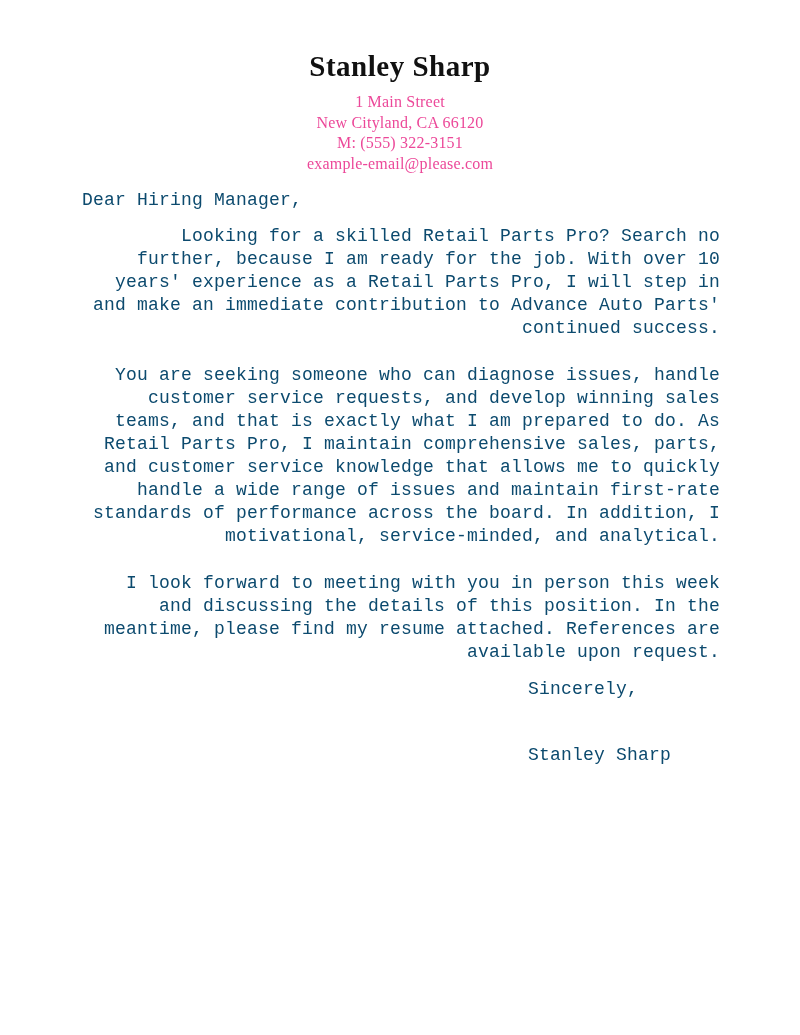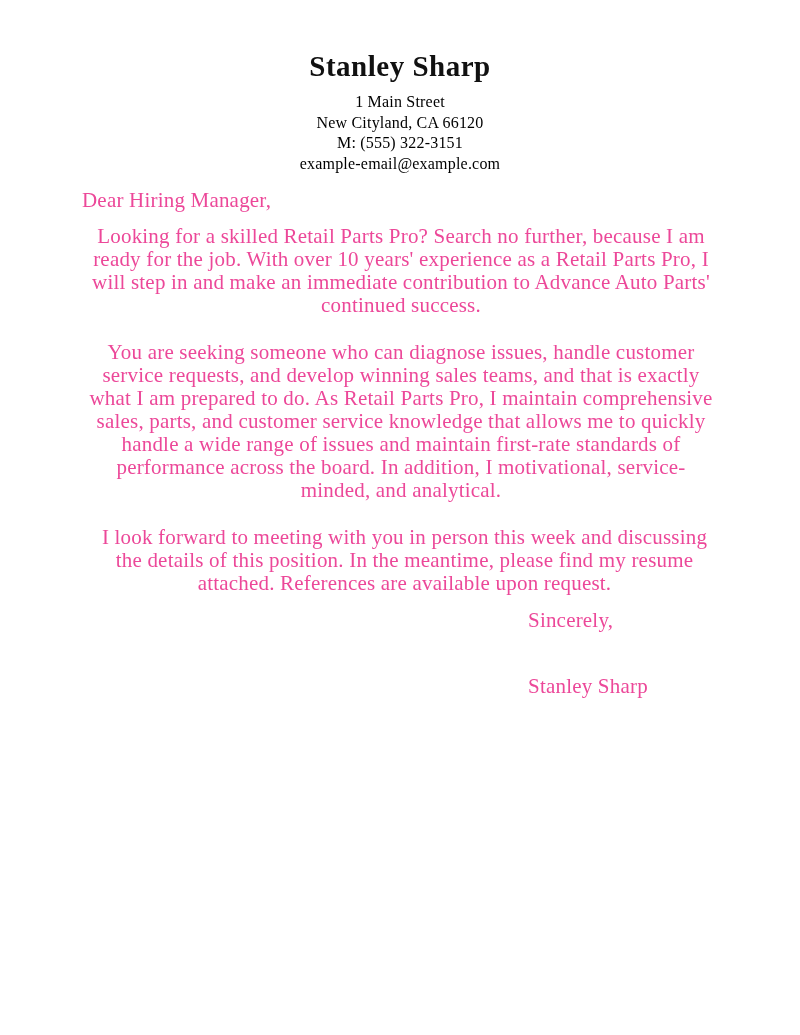--- a/index.html
+++ b/index.html
@@ -24,37 +24,38 @@
     font-size: 29px;
     font-weight: 700;
     letter-spacing: 0.5px;
     color: #111111;
     margin-bottom: 9px;
     font-family: "Liberation Serif", "DejaVu Serif", serif;
   }
   .contact-line {
     font-size: 16px;
     line-height: 20.5px;
-    color: #000000;
+    color: #ec4899;
     letter-spacing: 0.2px;
   }
   .letter-body {
     padding: 0 80px 0 82px;
     margin-top: 15px;
-    font-size: 21px;
+    font-size: 18px;
     line-height: 23px;
     letter-spacing: 0.2px;
-    color: #ec4899;
+    color: #0c4a6e;
+    font-family: Liberation Mono, monospace;
   }
   .salutation {
     margin-bottom: 13px;
   }
   .para {
     margin-bottom: 24px;
-    text-align: center;
+    text-align: right;
   }
   .para:last-of-type {
     margin-bottom: 14px;
     margin-left: 7px;
   }
   .closing-block {
     margin-left: 446px;
   }
   .closing {
     margin-bottom: 8px;
@@ -66,21 +67,21 @@
 </head>
 <body>
 
 <div class="page">
 
   <header class="letter-header">
     <h1 class="sender-name">Stanley Sharp</h1>
     <div class="contact-line">1 Main Street</div>
     <div class="contact-line">New Cityland, CA 66120</div>
     <div class="contact-line">M: (555) 322-3151</div>
-    <div class="contact-line">example-email@example.com</div>
+    <div class="contact-line">example-email@please.com</div>
   </header>
 
   <main class="letter-body">
     <p class="salutation">Dear Hiring Manager,</p>
 
     <p class="para">Looking for a skilled Retail Parts Pro? Search no further, because I am ready for the job. With over 10 years' experience as a Retail Parts Pro, I will step in and make an immediate contribution to Advance Auto Parts' continued success.</p>
 
     <p class="para">You are seeking someone who can diagnose issues, handle customer service requests, and develop winning sales teams, and that is exactly what I am prepared to do. As Retail Parts Pro, I maintain comprehensive sales, parts, and customer service knowledge that allows me to quickly handle a wide range of issues and maintain first-rate standards of performance across the board. In addition, I motivational, service-minded, and analytical.</p>
 
     <p class="para">I look forward to meeting with you in person this week and discussing the details of this position. In the meantime, please find my resume attached. References are available upon request.</p>

